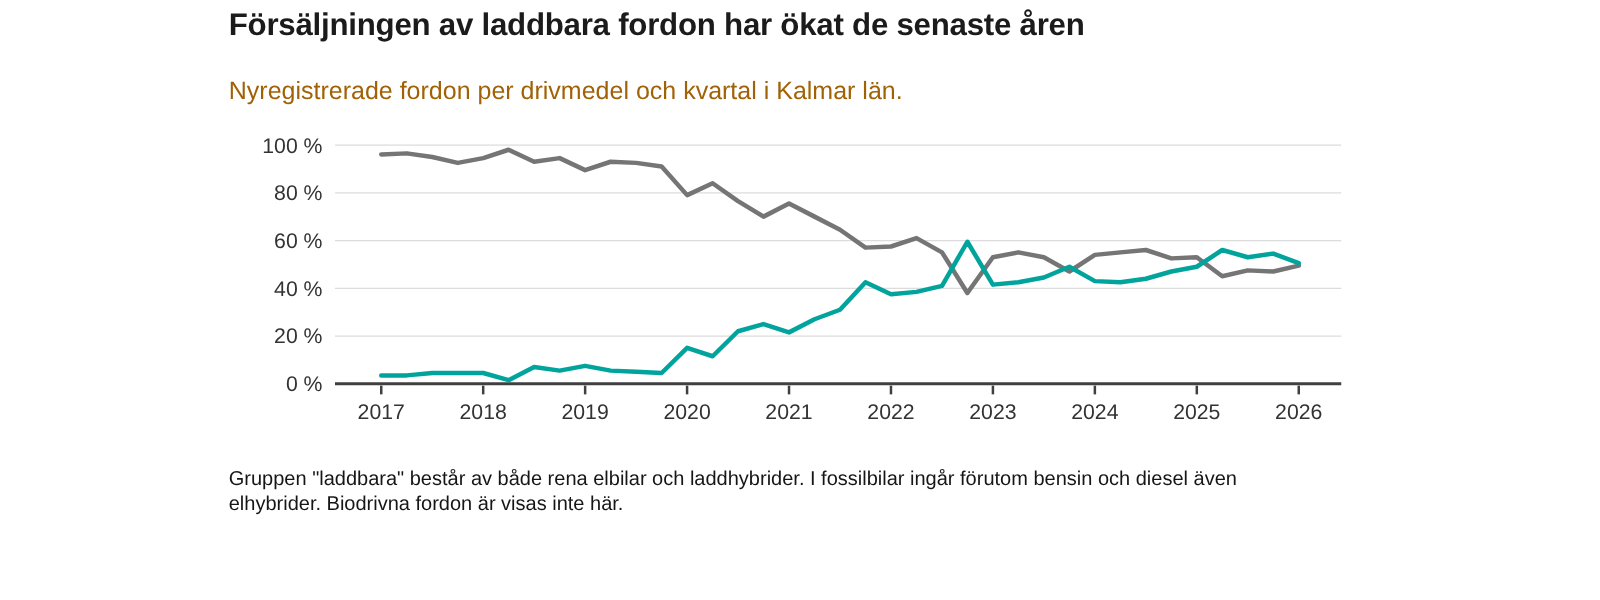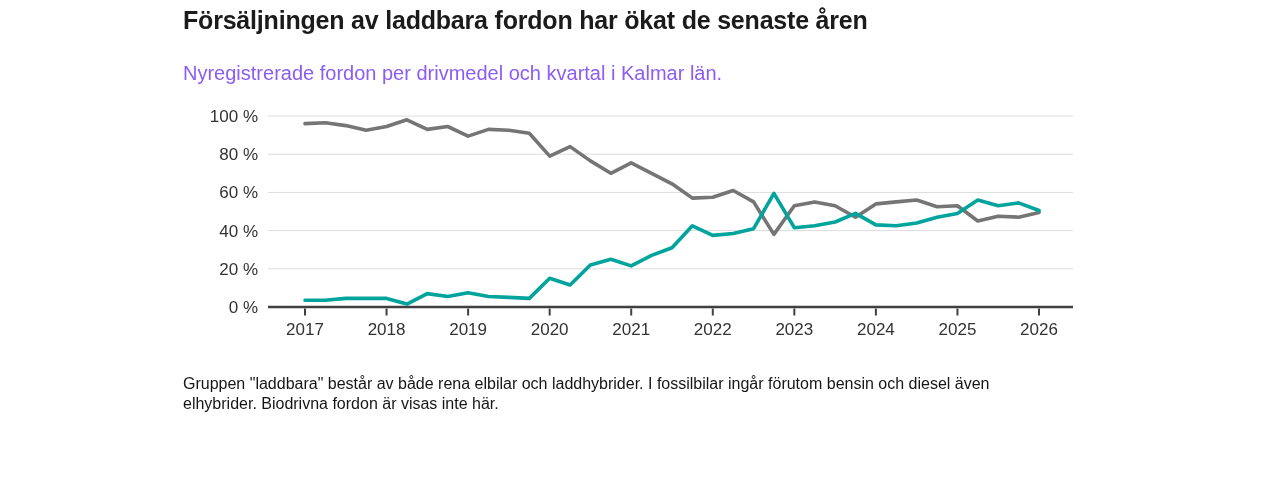--- a/index.html
+++ b/index.html
@@ -18,21 +18,21 @@
     font-size: 25px;
     font-weight: 700;
     color: #1b1b1b;
     letter-spacing: -0.2px;
   }
   .subtitle {
     position: absolute;
     left: 183px; top: 62px;
     font-size: 20px;
     font-weight: 400;
-    color: #8b5cf6;
+    color: #a16207;
   }
   .chart-svg {
     position: absolute;
     left: 180px; top: 98px;
   }
   .chart-svg text {
     font-family: "Liberation Sans", "DejaVu Sans", sans-serif;
     font-size: 17px;
     fill: #333333;
   }

